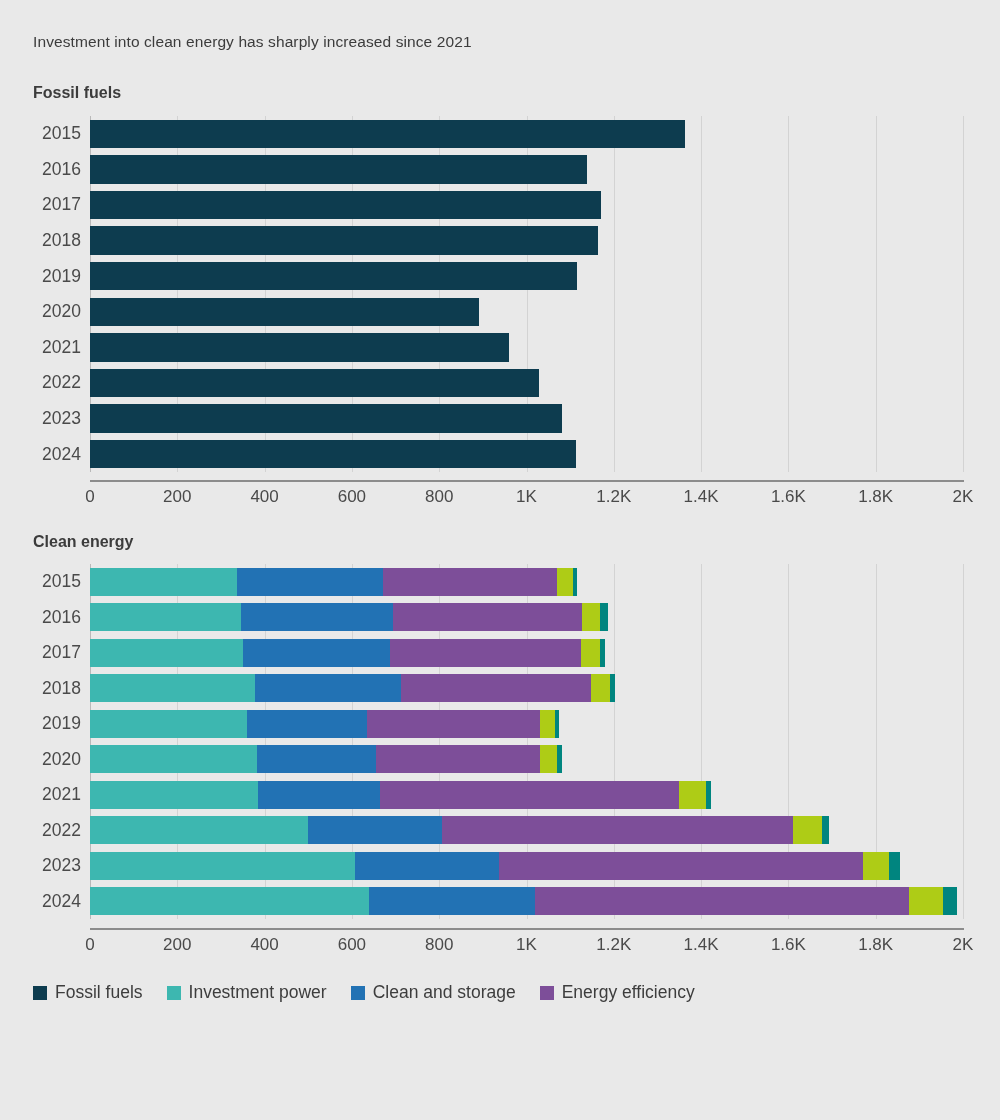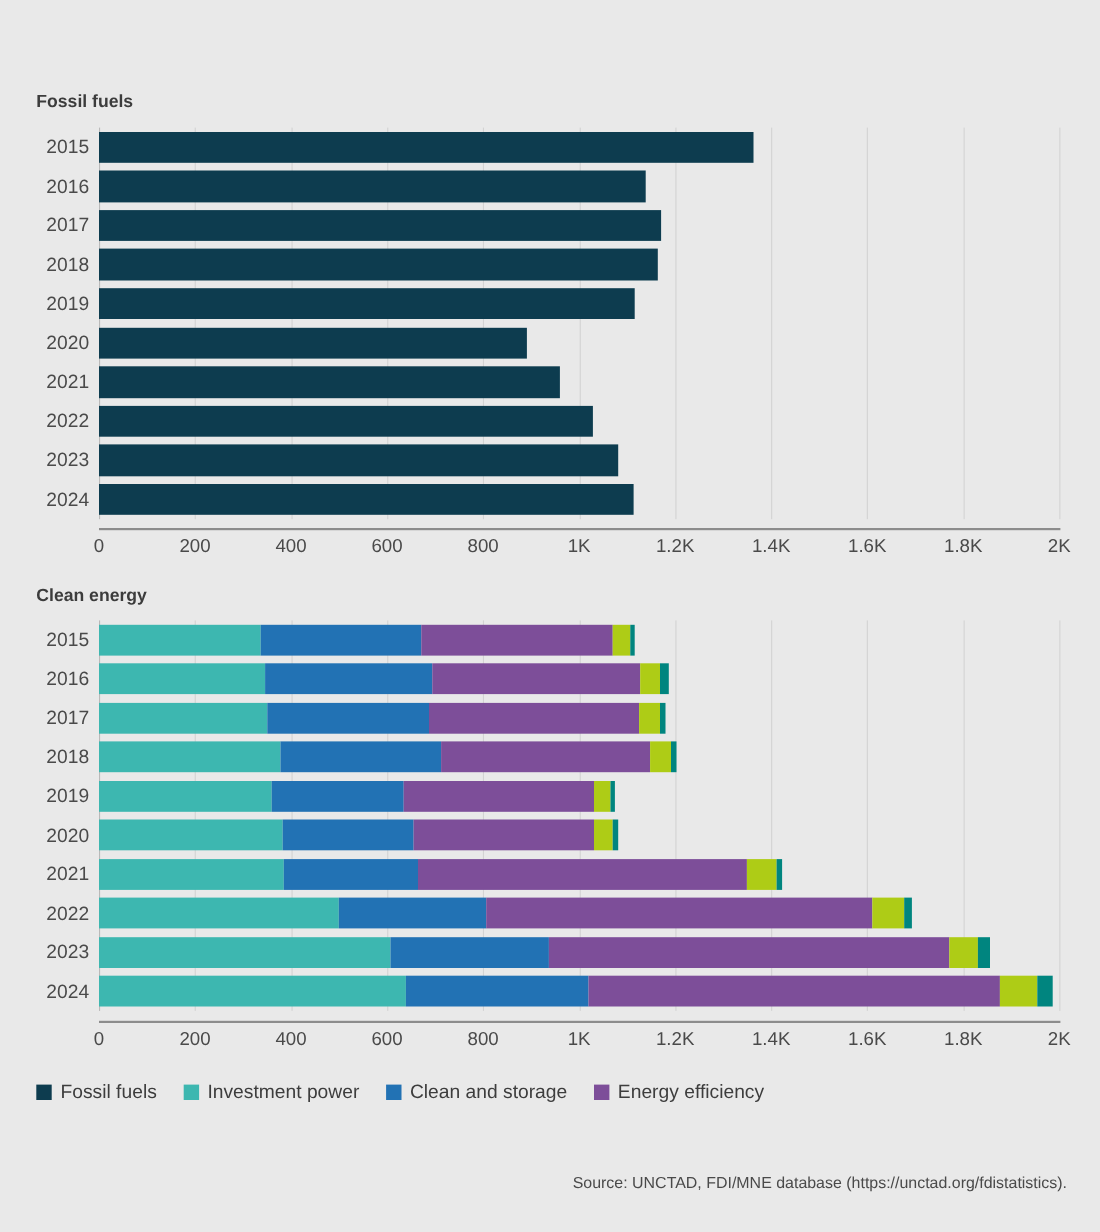--- a/index.html
+++ b/index.html
@@ -72,20 +72,21 @@
   .source {
     position:absolute; right:30px; top:1068px;
     font-size:14.5px; color:#4a4a4a; white-space:nowrap;
   }
 </style>
 </head>
 <body>
 
 <div class="page">
 
+  <div class="headline">Investment into clean energy has sharply increased since 2021</div>
 
   <div class="panel-title" id="fossil-title">Fossil fuels</div>
 
   <div class="plot" id="fossil-plot">
     <div class="gridlines" id="fossil-grid">
         <div class="gridline zero" style="left: 0px;"></div>
         <div class="gridline" style="left: 87.3px;"></div>
         <div class="gridline" style="left: 174.6px;"></div>
         <div class="gridline" style="left: 261.9px;"></div>
         <div class="gridline" style="left: 349.2px;"></div>
@@ -322,14 +323,13 @@
           <span class="swatch" style="background: rgb(34, 114, 180);"></span>
           <span class="legend-text">Clean and storage</span>
         </div>
         <div class="legend-item">
           <span class="swatch" style="background: rgb(125, 78, 153);"></span>
           <span class="legend-text">Energy efficiency</span>
         </div>
       </div>
   </div>
 
-  <div class="source">Source: UNCTAD, FDI/MNE database (https://unctad.org/fdistatistics).</div>
 </div>
 
 </body></html>

